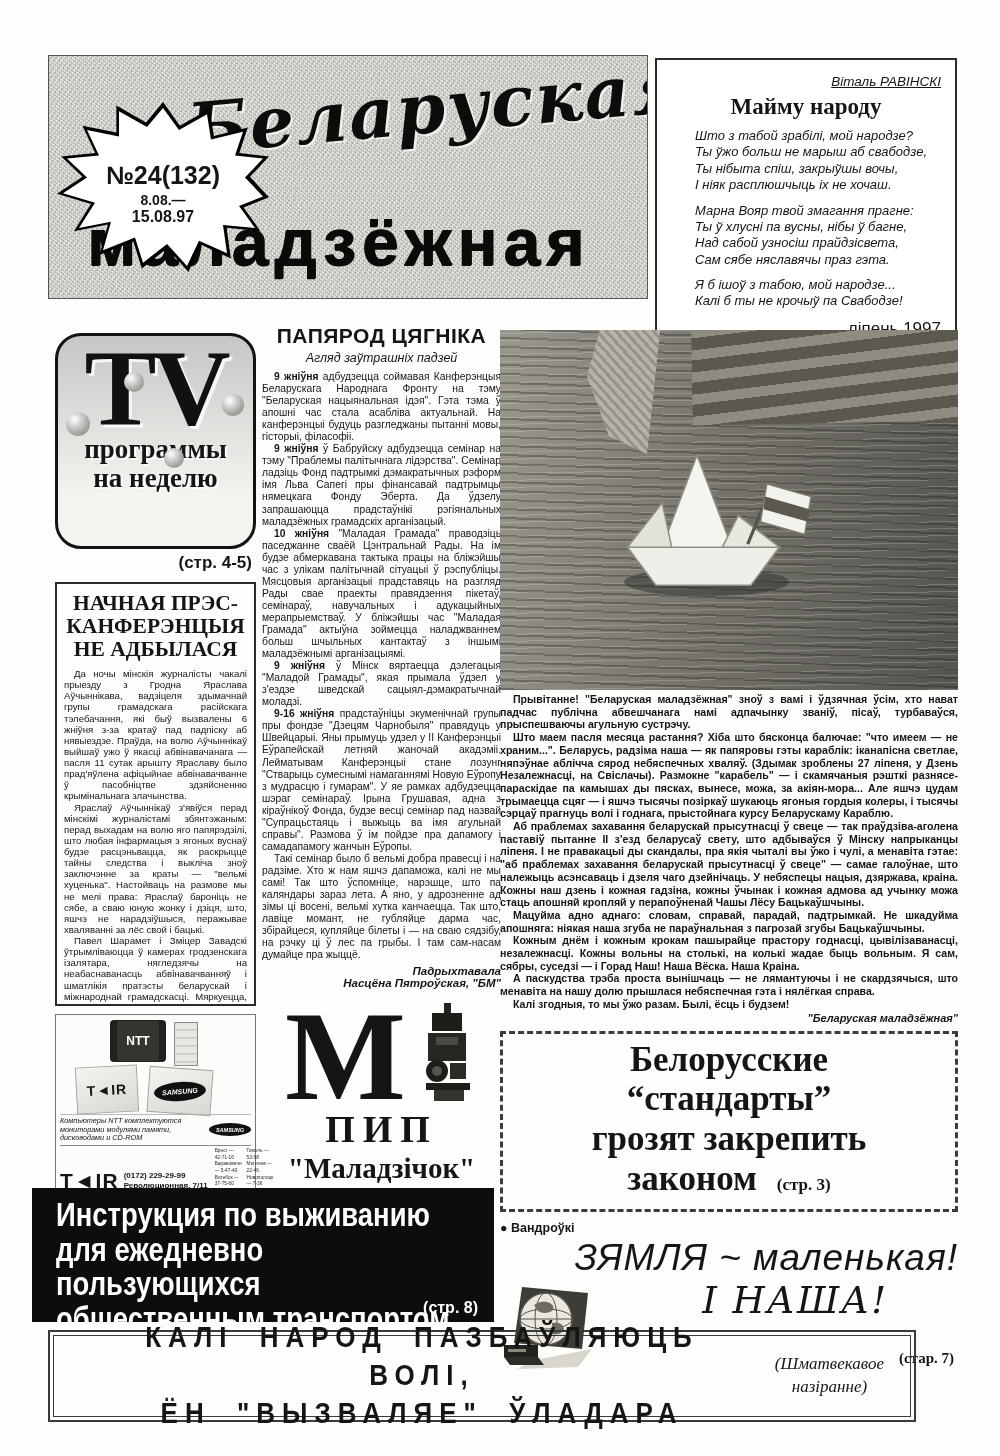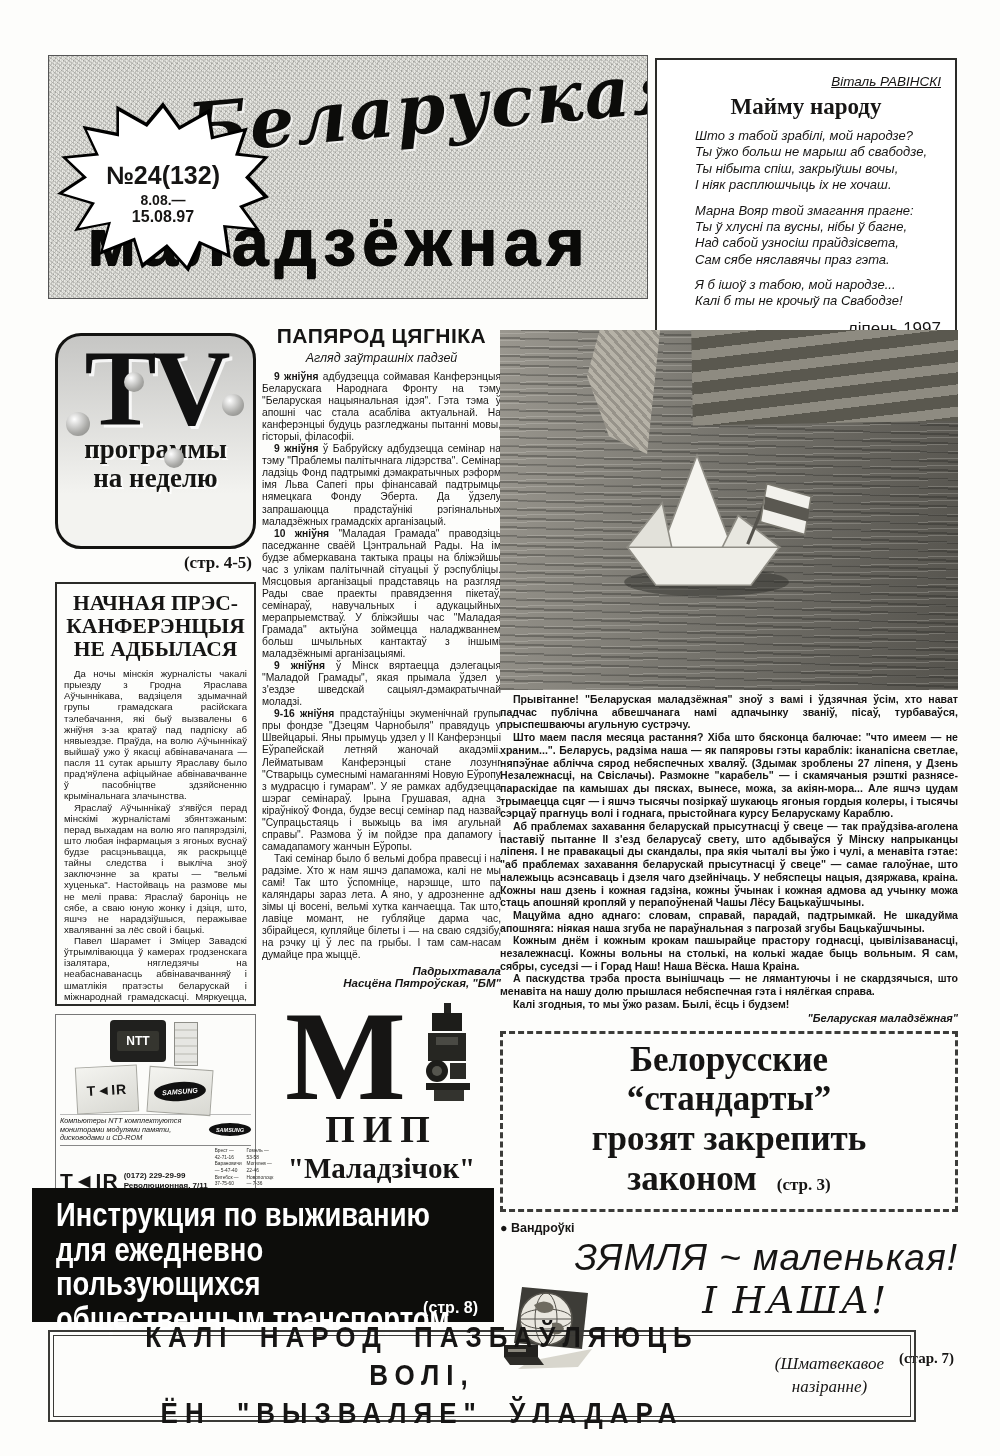--- a/index.html
+++ b/index.html
@@ -43,32 +43,32 @@
   .col-left{position:absolute;left:55px;top:333px;width:201px;}
   .tv-box{height:210px;border:3px solid #131311;border-radius:26px;position:relative;
      background:linear-gradient(#c6c6c4,#f3f3f0 75%);overflow:hidden;
      font-family:"Liberation Serif",serif;}
   .tv-word{font-size:108px;font-weight:bold;line-height:.86;text-align:center;
      letter-spacing:-4px;margin-top:6px;color:#111;text-shadow:3px 3px 0 rgba(255,255,255,.8);}
   .tv-l1,.tv-l2{font-size:27px;font-weight:bold;text-align:center;line-height:1.08;
      color:#151513;text-shadow:2px 2px 0 rgba(255,255,255,.85);}
   .sphere{position:absolute;border-radius:50%;
      background:radial-gradient(circle at 35% 30%,#ffffff,#a9a9a6 60%,#838380);}
-  .tv-pageref{text-align:right;font-family:Liberation Serif, serif;font-weight:bold;
+  .tv-pageref{text-align:right;font-family:Liberation Sans, sans-serif;font-weight:bold;
      font-size:17px;margin:4px 4px 9px 0;}
   .night-box{border:2px solid #2b2b28;padding:6px 7px;height:424px;box-sizing:border-box;overflow:hidden;}
   .night-title{font-family:"Liberation Serif",serif;font-weight:bold;font-size:21.5px;
      text-align:center;line-height:1.07;margin:2px 0 7px;white-space:pre-line;}
   .night-p{font-size:9.6px;line-height:1.16;text-align:justify;text-indent:10px;margin:0;}
   .ntt-box{border:1px solid #777;margin-top:8px;height:176px;position:relative;
      padding:3px 4px;box-sizing:border-box;background:#fcfcfa;}
   .ntt-graphic{height:96px;position:relative;}
   .ntt-monitor{position:absolute;left:50px;top:2px;width:56px;height:42px;background:#20201e;
      border-radius:4px;display:flex;align-items:center;justify-content:center;}
-  .ntt-screen{width:42px;height:20px;background:#35352f;border-radius:2px;display:flex;
+  .ntt-screen{width:42px;height:40px;background:#35352f;border-radius:2px;display:flex;
      align-items:center;justify-content:center;color:#fff;font-weight:bold;font-size:12px;}
   .ntt-tower{position:absolute;left:114px;top:4px;width:22px;height:42px;background:
      repeating-linear-gradient(#e6e6e2 0 6px,#cfcfc9 6px 8px);border:1px solid #8e8e88;}
   .cube{position:absolute;border:1px solid #a5a59e;display:flex;align-items:center;
      justify-content:center;background:linear-gradient(160deg,#f4f4f0,#d8d8d2);}
   .cube1{left:16px;top:48px;width:60px;height:45px;transform:rotate(-3deg);
      font-weight:bold;font-size:14px;letter-spacing:1px;}
   .cube2{left:88px;top:50px;width:62px;height:44px;transform:rotate(4deg);}
   .sam-oval{background:#101010;color:#fff;border-radius:50%;display:flex;align-items:center;
      justify-content:center;font-style:italic;font-weight:bold;}

